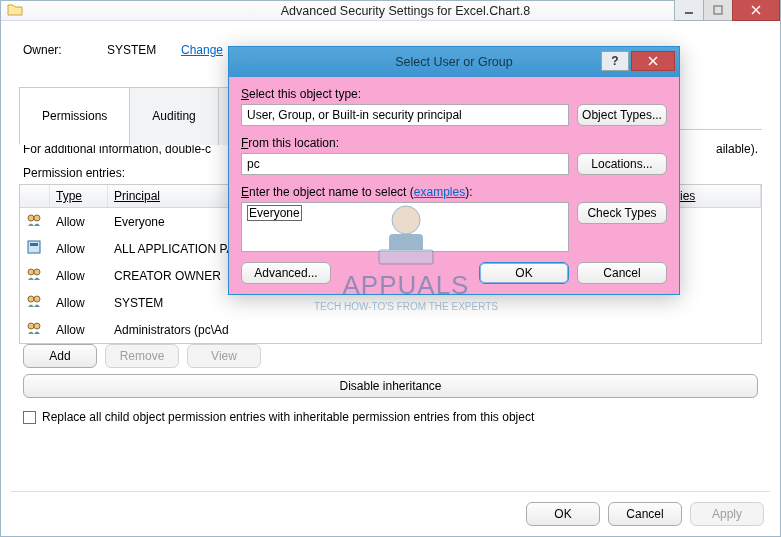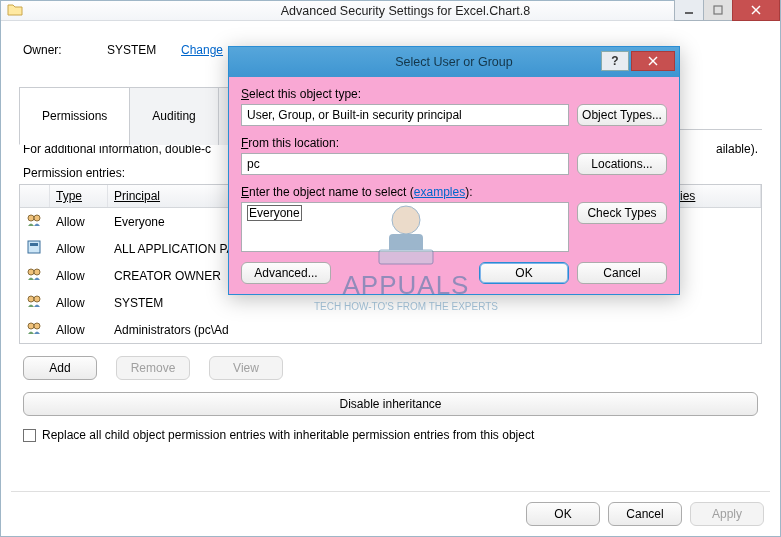--- a/index.html
+++ b/index.html
@@ -35,21 +35,21 @@
 .col-type { width: 58px; }
 .col-principal { width: 264px; }
 .col-access { width: 150px; }
 .col-inherit { width: 128px; }
 .col-applies { flex: 1; }
 .grid-body .row { display: flex; padding: 2px 0; align-items: center;}
 .grid-body .row .col { padding: 2px 6px; white-space: nowrap; overflow: hidden; }
 
 .btn { background: linear-gradient(#fdfdfd,#ececec); border: 1px solid #acacac; padding: 4px 0; min-width: 74px; text-align: center; cursor: pointer; font-size: 12px; border-radius: 6px;}
 .btn.disabled { color: #a0a0a0; border-color: #d4d4d4; background: #f4f4f4; cursor: default;}
-.btn-row { display: flex; gap: 19px; margin: 12px 4px; }
+.btn-row { display: flex; gap: 8px; margin: 0 4px; }
 .disable-inh { margin: 6px 4px;}
 .replace-row { display: flex; align-items: flex-end; gap: 6px; margin: 12px 4px; }
 .checkbox { width: 13px; height: 13px; border: 1px solid #707070; background: #fff; }
 
 .footer { position: absolute; bottom: 10px; right: 16px; display:flex; gap: 8px; }
 .footer-divider { position: absolute; bottom: 44px; left: 10px; right: 10px; border-top: 1px solid #dfdfdf;}
 
 
 .modal { position: absolute; left: 228px; top: 46px; width: 452px; background: #fff; border: 1px solid #2a8dd4; box-shadow: 0 4px 20px rgba(0,0,0,0.25); }
 .modal-titlebar { height: 30px; background: linear-gradient(#56a6db, #3e95d1); display:flex; align-items:center; color:#fff; position: relative;}

